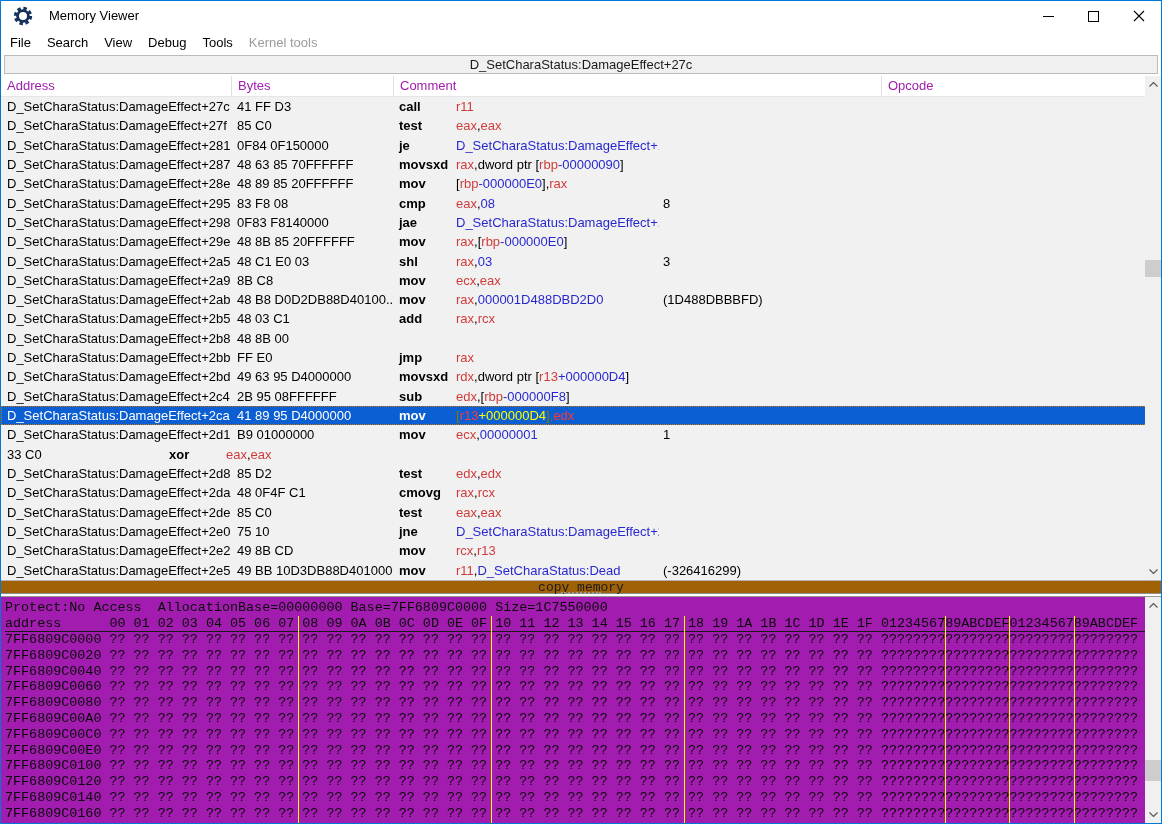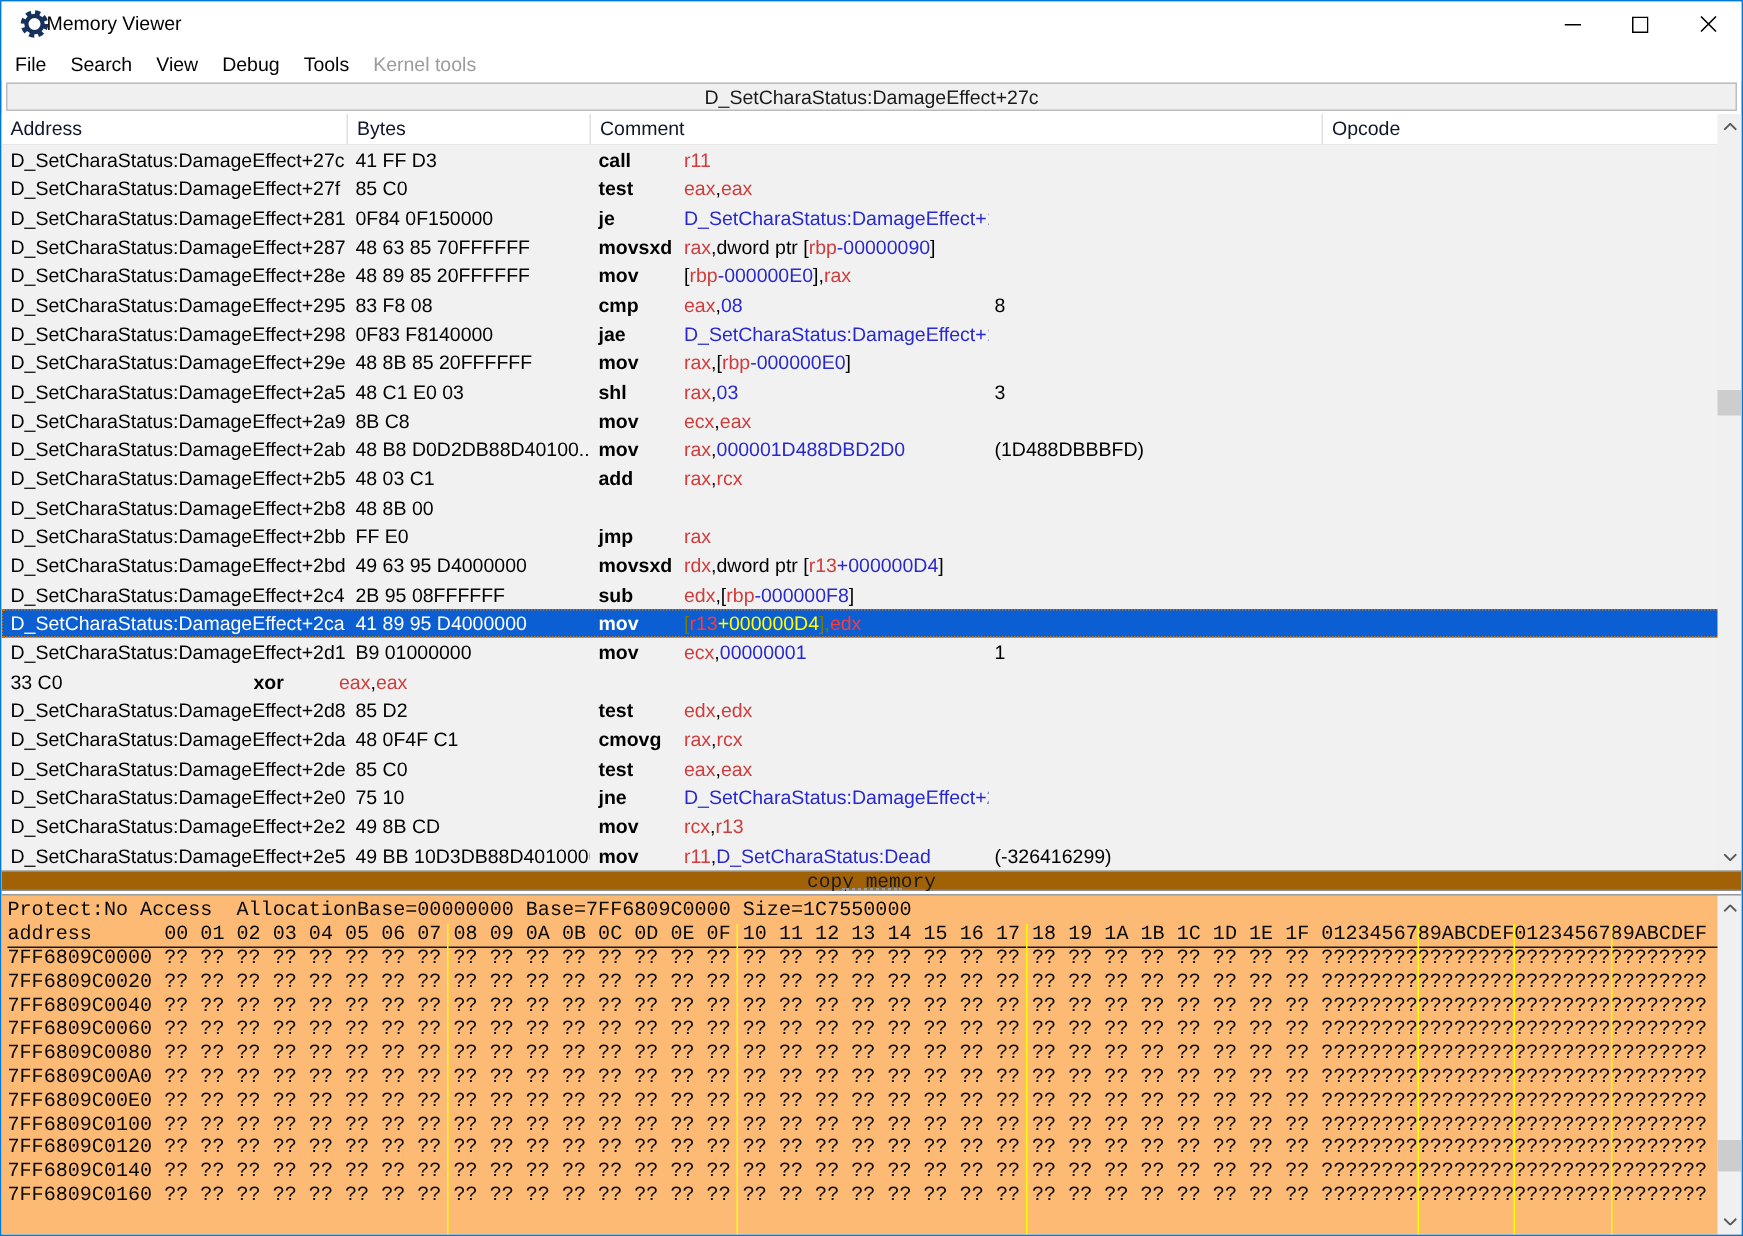--- a/index.html
+++ b/index.html
@@ -6,37 +6,37 @@
   *{box-sizing:border-box;}
   .window{
     position:relative;width:1162px;height:824px;background:#ffffff;
     border:1px solid var(--accent_border,#0078d7);
     font-family:"Liberation Sans",sans-serif;font-size:13px;color:#000;
     overflow:hidden;
   }
   
   .titlebar{position:absolute;top:0;left:0;right:0;height:30px;background:#fff;}
   .app-icon{position:absolute;left:12px;top:5px;width:20px;height:20px;}
-  .win-title{position:absolute;left:30px;top:7px;font-size:13px;}
+  .win-title{position:absolute;left:48px;top:7px;font-size:13px;}
   .winbtns{position:absolute;right:0;top:0;height:30px;display:flex;}
   .winbtn{width:45px;height:30px;display:flex;align-items:center;justify-content:center;}
   
   .menubar{position:absolute;top:30px;left:0;right:0;height:23px;background:#fff;padding-left:9px;display:flex;align-items:center;}
   .menu-item{margin-right:16px;color:#000;}
   .menu-item.disabled{color:#9b9b9b;}
   
   .symbolbar{
     position:absolute;top:54px;left:3px;right:3px;height:19px;
     background:#f0f0f0;border:1px solid #bcbcbc;
     text-align:center;line-height:17px;font-size:13px;color:#1a1a1a;
   }
   
   .colheader{
     position:absolute;top:75px;left:0;width:1146px;height:21px;background:#fff;
-    display:flex;border-bottom:1px solid #e6e6e6;color:#0f172a;
+    display:flex;border-bottom:1px solid #e6e6e6;color:#a21caf;
   }
   .colheader .hc{line-height:20px;padding-left:6px;overflow:hidden;white-space:nowrap;}
   .hc1{width:230px;}
   .hc2{width:162px;border-left:1px solid #e0e0e0;}
   .hc3{width:266px;border-left:1px solid #e0e0e0;}
   .hc4{flex:1;border-left:1px solid #e0e0e0;}
   
   .rows{position:absolute;top:96px;left:0;width:1146px;height:483px;background:#f1f1f1;overflow:hidden;}
   .drow{display:flex;height:19.32px;line-height:19.32px;white-space:nowrap;}
   .c-addr{width:230px;padding-left:6px;overflow:hidden;}
@@ -56,21 +56,21 @@
   
   .copystrip{
     position:absolute;top:579px;left:0;right:0;height:14px;background:#a16207;
     border-top:1px solid #b3b3b3;border-bottom:1px solid #8e8e8e;
     text-align:center;line-height:13px;
     font-family:"Liberation Mono",monospace;font-size:13px;color:#1a1a1a;
   }
   .splitter-handle{position:absolute;left:50%;margin-left:-20px;bottom:-1px;width:40px;height:2px;border-top:2px dotted #9a9a9a;}
   
   .hexpanel{
-    position:absolute;top:595px;left:0;right:0;bottom:0;background:#fdba74;
+    position:absolute;top:595px;left:0;right:0;bottom:0;background:#a21caf;
     border-top:1px solid #9a9a9a;
     font-family:"Liberation Mono",monospace;font-size:13.4px;color:#0a0a0a;
     padding:2px 0 0 4px;overflow:hidden;
   }
   .hexinfo{height:17px;line-height:17px;white-space:pre;}
   .hexheader{height:16px;line-height:16px;white-space:pre;border-bottom:1px solid #1a1a1a;width:1142px;}
   .hexrow{height:15.8px;line-height:15.8px;white-space:pre;}
   .yline{position:absolute;top:19px;bottom:0;width:1px;background:var(--separator_yellow,#ffff00);}
   
   .vscroll{position:absolute;width:16px;background:#f0f0f0;}
@@ -306,20 +306,21 @@
   <div class="hexpanel" id="hexpanel">
     <div class="hexinfo">Protect:No Access  AllocationBase=00000000 Base=7FF6809C0000 Size=1C7550000</div>
     <div class="hexheader" id="hexheader">address      00 01 02 03 04 05 06 07 08 09 0A 0B 0C 0D 0E 0F 10 11 12 13 14 15 16 17 18 19 1A 1B 1C 1D 1E 1F 0123456789ABCDEF0123456789ABCDEF</div>
     <div id="hexrows">
         <div class="hexrow">7FF6809C0000 ?? ?? ?? ?? ?? ?? ?? ?? ?? ?? ?? ?? ?? ?? ?? ?? ?? ?? ?? ?? ?? ?? ?? ?? ?? ?? ?? ?? ?? ?? ?? ?? ????????????????????????????????</div>
         <div class="hexrow">7FF6809C0020 ?? ?? ?? ?? ?? ?? ?? ?? ?? ?? ?? ?? ?? ?? ?? ?? ?? ?? ?? ?? ?? ?? ?? ?? ?? ?? ?? ?? ?? ?? ?? ?? ????????????????????????????????</div>
         <div class="hexrow">7FF6809C0040 ?? ?? ?? ?? ?? ?? ?? ?? ?? ?? ?? ?? ?? ?? ?? ?? ?? ?? ?? ?? ?? ?? ?? ?? ?? ?? ?? ?? ?? ?? ?? ?? ????????????????????????????????</div>
         <div class="hexrow">7FF6809C0060 ?? ?? ?? ?? ?? ?? ?? ?? ?? ?? ?? ?? ?? ?? ?? ?? ?? ?? ?? ?? ?? ?? ?? ?? ?? ?? ?? ?? ?? ?? ?? ?? ????????????????????????????????</div>
         <div class="hexrow">7FF6809C0080 ?? ?? ?? ?? ?? ?? ?? ?? ?? ?? ?? ?? ?? ?? ?? ?? ?? ?? ?? ?? ?? ?? ?? ?? ?? ?? ?? ?? ?? ?? ?? ?? ????????????????????????????????</div>
         <div class="hexrow">7FF6809C00A0 ?? ?? ?? ?? ?? ?? ?? ?? ?? ?? ?? ?? ?? ?? ?? ?? ?? ?? ?? ?? ?? ?? ?? ?? ?? ?? ?? ?? ?? ?? ?? ?? ????????????????????????????????</div>
+        <div class="hexrow">7FF6809C00C0 ?? ?? ?? ?? ?? ?? ?? ?? ?? ?? ?? ?? ?? ?? ?? ?? ?? ?? ?? ?? ?? ?? ?? ?? ?? ?? ?? ?? ?? ?? ?? ?? ????????????????????????????????</div>
         <div class="hexrow">7FF6809C00E0 ?? ?? ?? ?? ?? ?? ?? ?? ?? ?? ?? ?? ?? ?? ?? ?? ?? ?? ?? ?? ?? ?? ?? ?? ?? ?? ?? ?? ?? ?? ?? ?? ????????????????????????????????</div>
         <div class="hexrow">7FF6809C0100 ?? ?? ?? ?? ?? ?? ?? ?? ?? ?? ?? ?? ?? ?? ?? ?? ?? ?? ?? ?? ?? ?? ?? ?? ?? ?? ?? ?? ?? ?? ?? ?? ????????????????????????????????</div>
         <div class="hexrow">7FF6809C0120 ?? ?? ?? ?? ?? ?? ?? ?? ?? ?? ?? ?? ?? ?? ?? ?? ?? ?? ?? ?? ?? ?? ?? ?? ?? ?? ?? ?? ?? ?? ?? ?? ????????????????????????????????</div>
         <div class="hexrow">7FF6809C0140 ?? ?? ?? ?? ?? ?? ?? ?? ?? ?? ?? ?? ?? ?? ?? ?? ?? ?? ?? ?? ?? ?? ?? ?? ?? ?? ?? ?? ?? ?? ?? ?? ????????????????????????????????</div>
         <div class="hexrow">7FF6809C0160 ?? ?? ?? ?? ?? ?? ?? ?? ?? ?? ?? ?? ?? ?? ?? ?? ?? ?? ?? ?? ?? ?? ?? ?? ?? ?? ?? ?? ?? ?? ?? ?? ????????????????????????????????</div>
       </div>
 
     <div class="vscroll vs-hex">
       <div class="sb-btn sb-up">
         <svg width="9" height="5" viewBox="0 0 9 5">

